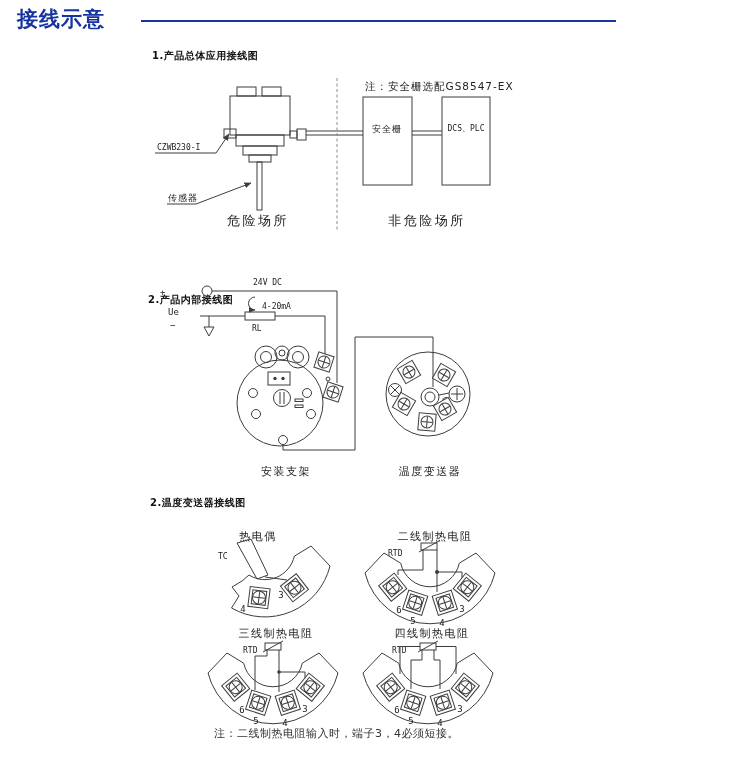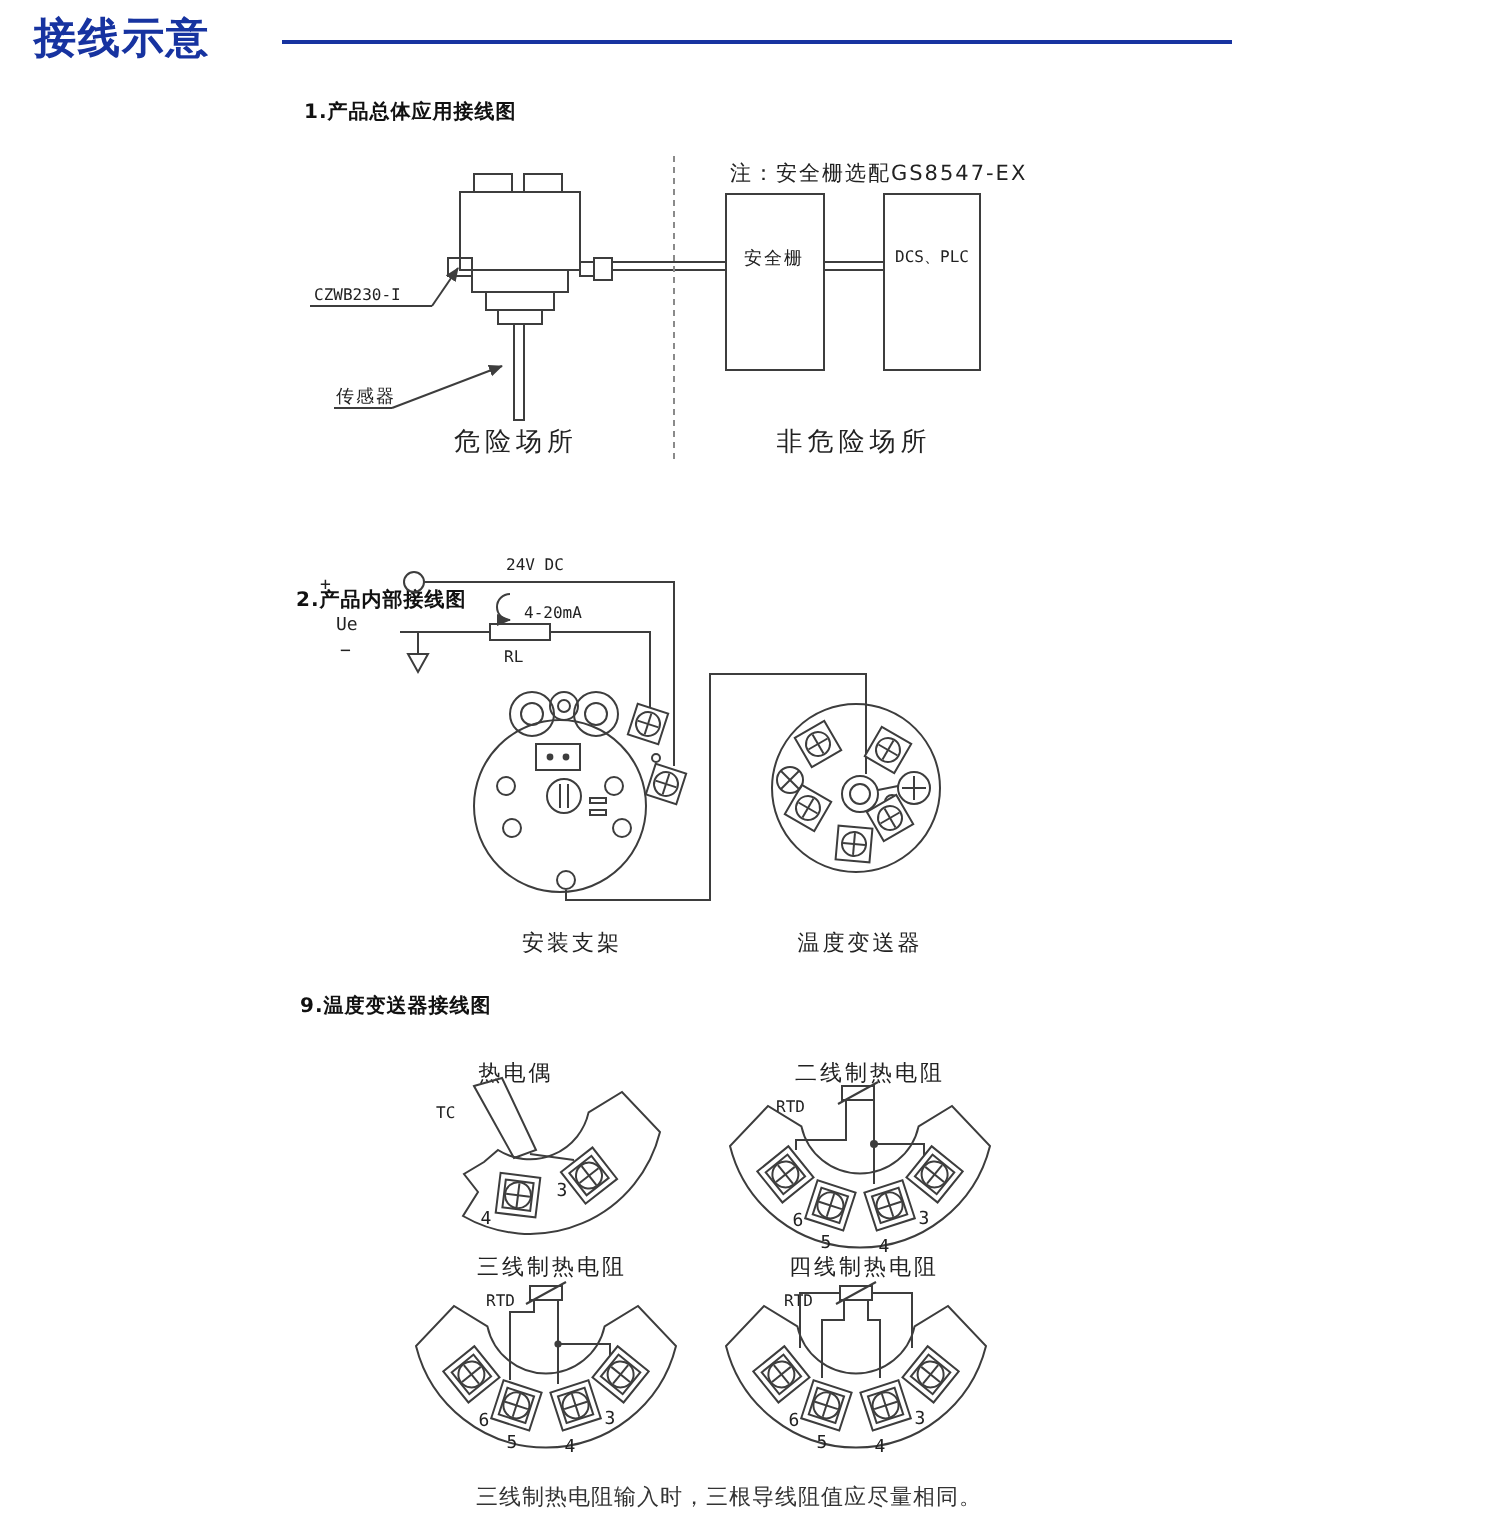--- a/index.html
+++ b/index.html
@@ -30,21 +30,21 @@
 </head>
 <body>
 
 <div class="page">
 
   <div class="page-title">接线示意</div>
   <div class="title-rule"></div>
 
   <div class="sec-heading sec1-h">1.产品总体应用接线图</div>
   <div class="sec-heading sec2-h">2.产品内部接线图</div>
-  <div class="sec-heading sec3-h">9.温度变送器接线图</div>
+  <div class="sec-heading sec3-h">2.温度变送器接线图</div>
 
   <svg class="svg1" width="400" height="165" viewBox="0 0 400 165">
     <defs>
       <marker id="arr" markerWidth="8" markerHeight="8" refX="6.5" refY="3" orient="auto">
         <path d="M0,0 L7,3 L0,6 Z" fill="#3d3d3d"></path>
       </marker>
     </defs>
 
     <g>
       <rect class="ln" x="97" y="17" width="19" height="9"></rect>
@@ -353,15 +353,15 @@
         <line class="ln" x1="0" y1="-6" x2="0" y2="6"></line>
         <line class="ln" x1="-6" y1="0" x2="6" y2="0"></line>
       </g>
       <text class="cad9" x="257" y="198" text-anchor="middle">6</text>
       <text class="cad9" x="271" y="209" text-anchor="middle">5</text>
       <text class="cad9" x="300" y="211" text-anchor="middle">4</text>
       <text class="cad9" x="320" y="197" text-anchor="middle">3</text>
     </g>
   </svg>
 
-  <div class="note-block" style="left:238px; top:741px;">三线制热电阻输入时，三根导线阻值应尽量相同。</div>
+  <div class="note-block" style="left:214px; top:726px;">注：二线制热电阻输入时，端子3，4必须短接。</div>
 
 </div>
 
 </body></html>

